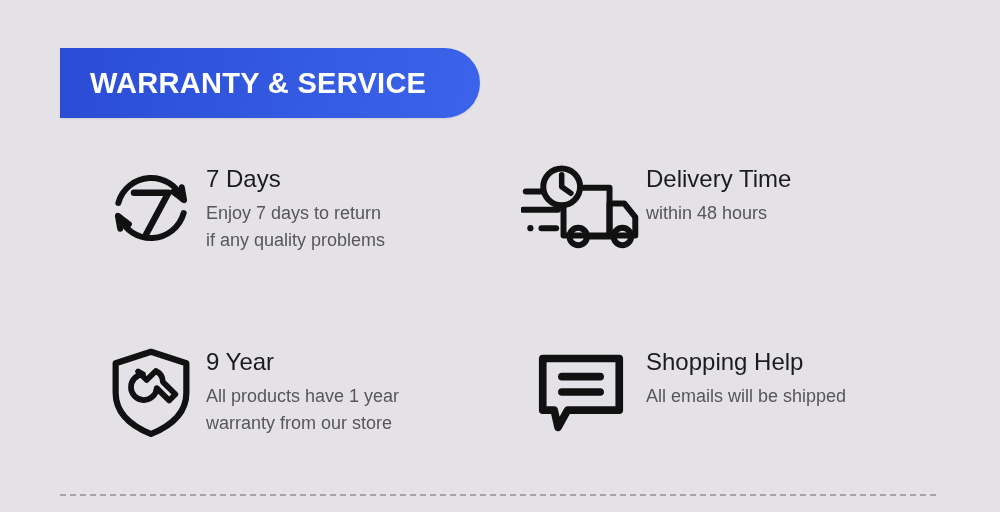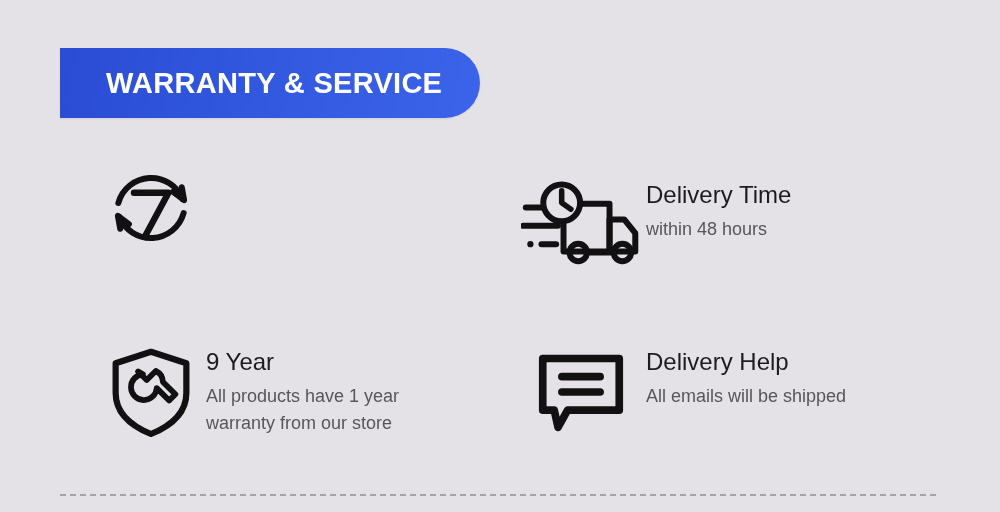--- a/index.html
+++ b/index.html
@@ -35,40 +35,40 @@
     border-radius: 0 70px 70px 0;
     display: flex;
     align-items: center;
     box-shadow: 0 1px 2px rgba(0,0,0,0.08);
   }
   .banner-title {
     color: #ffffff;
     font-size: 29px;
     font-weight: bold;
     letter-spacing: 0.3px;
-    padding-left: 46px;
+    padding-left: 30px;
     white-space: nowrap;
     line-height: 1;
   }
 
   
   .grid {
     position: absolute;
     left: 0;
     top: 148px;
     width: 1000px;
     height: 330px;
   }
   .feature {
     position: absolute;
     display: flex;
     align-items: flex-start;
   }
   .feature.f0 { left: 96px;  top: 12px;  width: 400px; }
-  .feature.f1 { left: 516px; top: 12px;  width: 420px; margin-top: 16px; }
+  .feature.f1 { left: 516px; top: 12px;  width: 420px; }
   .feature.f2 { left: 96px;  top: 195px; width: 400px; }
   .feature.f3 { left: 516px; top: 195px; width: 420px; }
 
   .icon-wrap {
     width: 110px;
     min-width: 110px;
     height: 96px;
     display: flex;
     align-items: center;
     justify-content: center;
@@ -126,20 +126,25 @@
 
           <path d="M74 32.5 L86 41.5 L83.5 27.5" fill="none"></path>
 
           <path d="M85.5 55.5 A37 37 0 0 1 15.5 59.5"></path>
 
           <path d="M26 67.5 L14 58.5 L16.5 72.5" fill="none"></path>
 
           <path d="M31.5 33.5 L69 33.5 L44 80" stroke-width="7"></path>
         </svg>
       </div>
+      <div class="texts">
+        <div class="feat-title">7 Days</div>
+        <div class="feat-line">Enjoy 7 days to return</div>
+        <div class="feat-line">if any quality problems</div>
+      </div>
     </div>
 
     <div class="feature f1">
       <div class="icon-wrap">
         <svg width="120" height="92" viewBox="0 0 130 100" fill="none" stroke="#111111" stroke-width="6.5" stroke-linecap="round" stroke-linejoin="round">
 
           <path d="M5 32 L25 32"></path>
           <path d="M2 52 L40 52"></path>
           <path d="M22 72 L38 72"></path>
           <circle cx="10" cy="72" r="3.4" fill="#111111" stroke="none"></circle>
@@ -183,21 +188,21 @@
       <div class="icon-wrap">
         <svg width="96" height="88" viewBox="0 0 100 92" fill="none" stroke="#111111" stroke-width="8" stroke-linecap="round" stroke-linejoin="round">
 
           <path d="M10 12 L90 12 L90 66 L36 66 L26 84 L22 66 L10 66 Z"></path>
 
           <path d="M30 31 L70 31" stroke-width="8"></path>
           <path d="M30 47 L70 47" stroke-width="8"></path>
         </svg>
       </div>
       <div class="texts">
-        <div class="feat-title">Delivery Help</div>
+        <div class="feat-title">Shopping Help</div>
         <div class="feat-line">All emails will be shipped</div>
       </div>
     </div>
 
   </div>
 
   <div class="divider"></div>
 
 </div>
 

